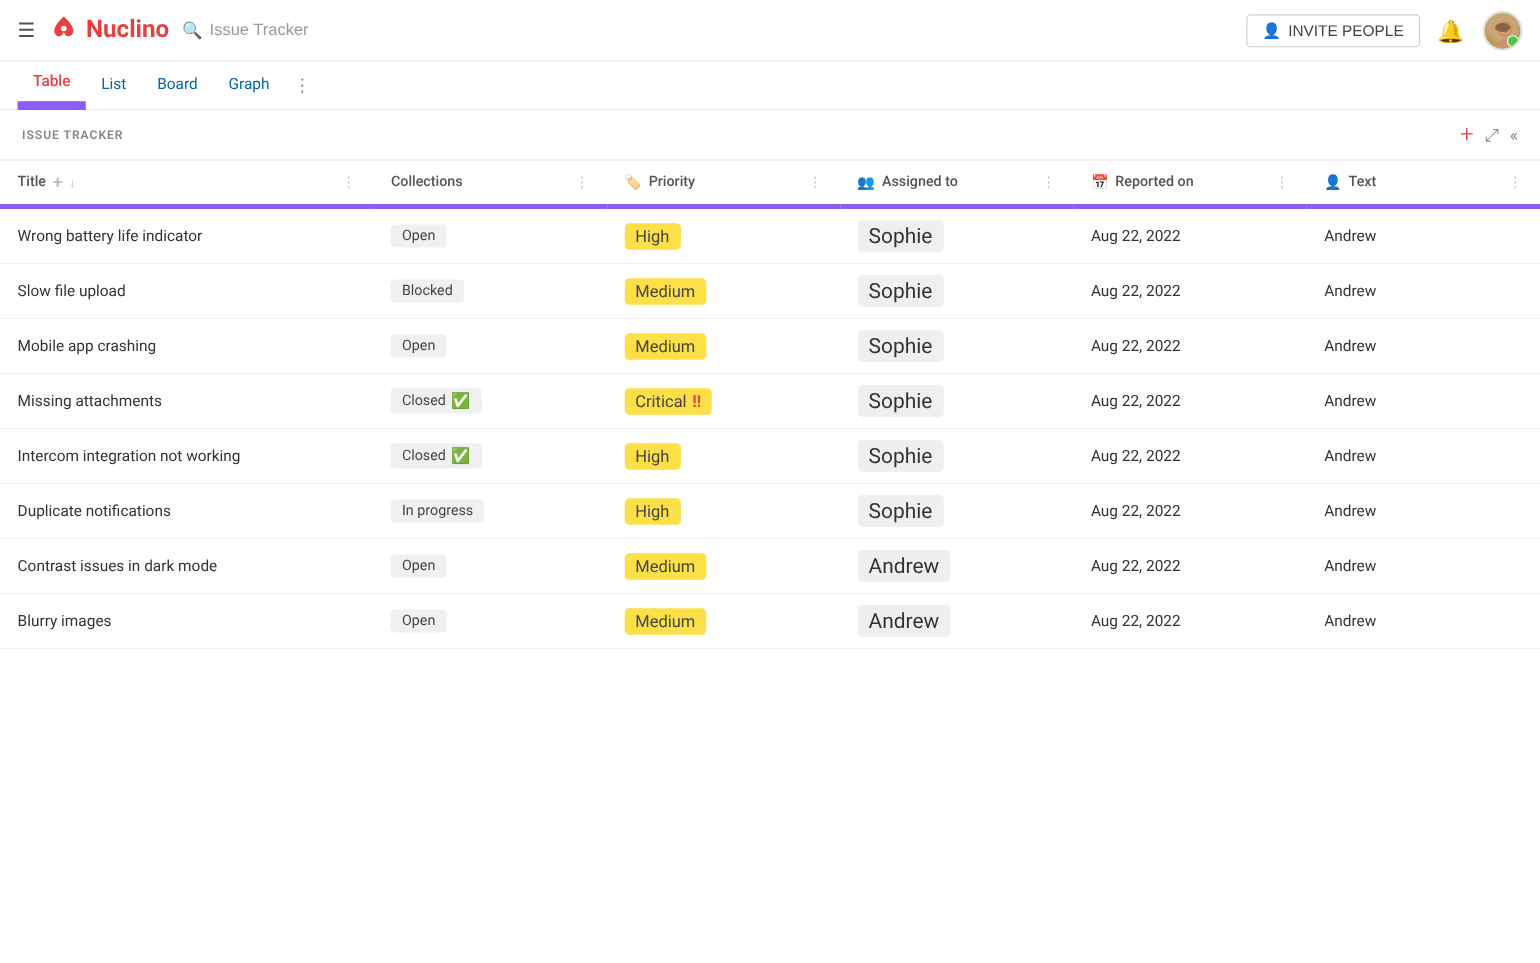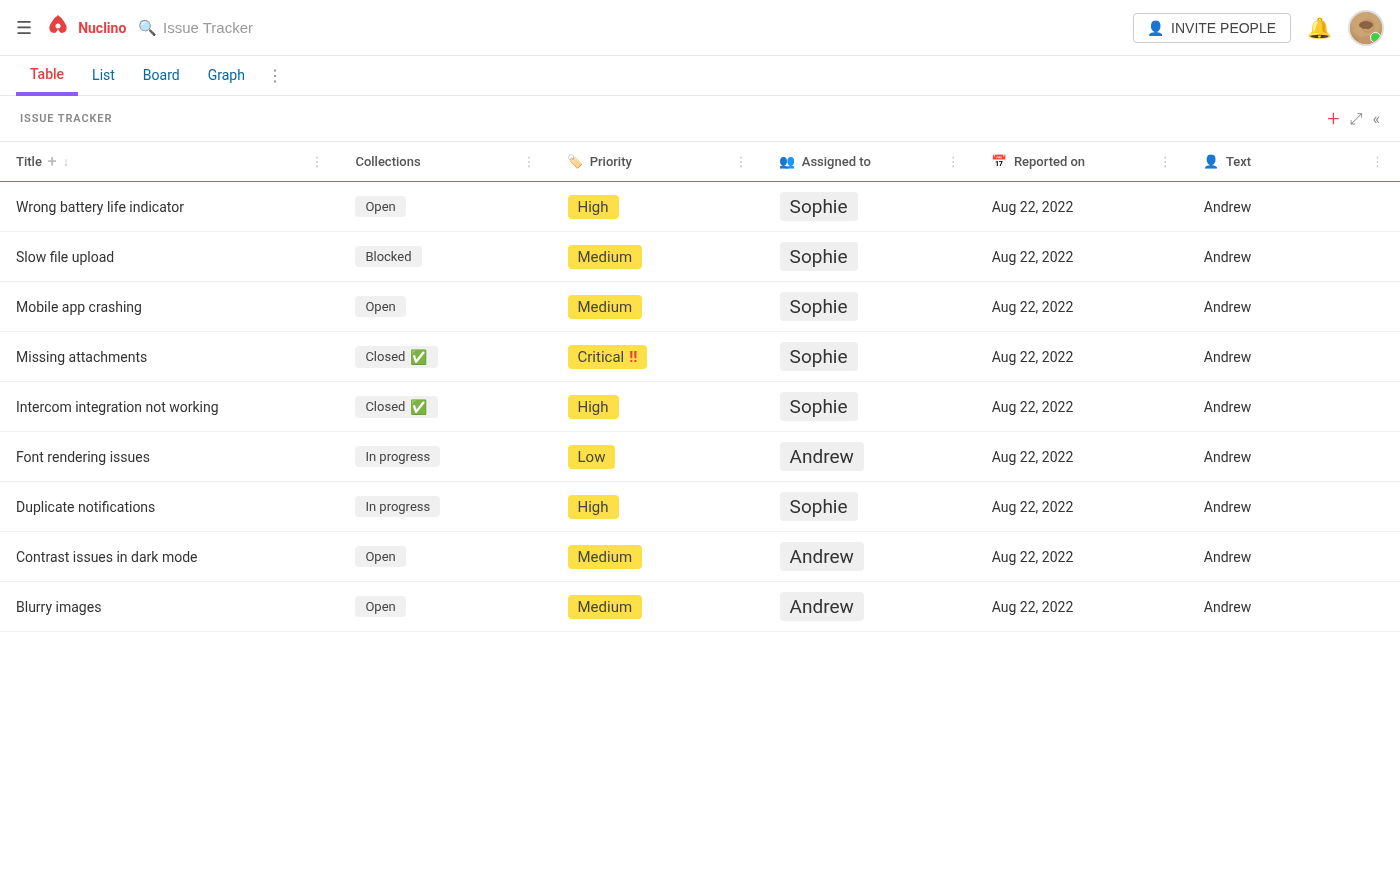--- a/index.html
+++ b/index.html
@@ -6,21 +6,21 @@
     body { font-family: -apple-system, BlinkMacSystemFont, 'Segoe UI', Roboto, sans-serif; background: #fff; color: #333; font-size: 14px; }
 
     
     .topnav {
       display: flex; align-items: center; padding: 0 16px; height: 56px;
       border-bottom: 1px solid #e8e8e8; gap: 12px;
     }
     .topnav-hamburger { cursor: pointer; color: #555; font-size: 18px; }
     .topnav-logo { display: flex; align-items: center; gap: 6px; text-decoration: none; }
     .logo-icon { color: #e84040; font-size: 22px; }
-    .logo-text { color: #e84040; font-weight: 700; font-size: 14px; }
+    .logo-text { color: #e84040; font-weight: 700; font-size: 22px; }
     .topnav-search { display: flex; align-items: center; gap: 6px; color: #999; flex: 1; }
     .topnav-search input { border: none; outline: none; font-size: 15px; color: #333; background: transparent; width: 200px; }
     .topnav-search input::placeholder { color: #999; }
     .topnav-right { display: flex; align-items: center; gap: 16px; margin-left: auto; }
     .invite-btn {
       display: flex; align-items: center; gap: 6px;
       border: 1px solid #ccc; border-radius: 4px;
       padding: 6px 14px; cursor: pointer; font-size: 14px; color: #444;
       background: #fff;
     }
@@ -47,40 +47,40 @@
 
     
     .tabbar {
       display: flex; align-items: center; padding: 0 16px;
       border-bottom: 1px solid #e8e8e8; gap: 0;
     }
     .tab {
       padding: 10px 14px; cursor: pointer; color: #0369a1; font-size: 14px;
       border-bottom: 2px solid transparent; margin-bottom: -1px;
     }
-    .tab.active { color: #e84040; border-bottom: 4px solid #8b5cf6; font-weight: 500; }
+    .tab.active { color: #e84040; border-bottom: 8px solid #8b5cf6; font-weight: 500; }
     .tab-more { color: #888; cursor: pointer; padding: 10px 8px; font-size: 16px; }
 
     
     .table-section { padding: 0; }
     .table-header-row {
       display: flex; align-items: center; padding: 10px 20px;
       border-bottom: 1px solid #e8e8e8;
     }
     .table-section-title {
       font-size: 11px; font-weight: 600; color: #888; letter-spacing: 0.08em; text-transform: uppercase;
       flex: 1;
     }
     .table-header-actions { display: flex; gap: 10px; align-items: center; }
     .action-icon { cursor: pointer; color: #e84040; font-size: 18px; font-weight: 300; }
     .action-icon-gray { cursor: pointer; color: #888; font-size: 16px; }
 
     
     .data-table { width: 100%; border-collapse: collapse; }
-    .data-table thead tr { border-bottom: 1px solid #8b5cf6; }
+    .data-table thead tr { border-bottom: 5px solid #8b5cf6; }
     .data-table th {
       padding: 10px 16px; text-align: left; font-weight: 500; color: #555;
       font-size: 13px; white-space: nowrap; background: #fff;
       position: relative;
     }
     .data-table th .col-header { display: flex; align-items: center; gap: 6px; }
     .col-icon { font-size: 13px; color: #666; }
     .col-more { color: #bbb; cursor: pointer; margin-left: auto; }
     .col-add { color: #bbb; cursor: pointer; font-size: 16px; }
     .col-sort { color: #bbb; cursor: pointer; font-size: 12px; }
@@ -264,28 +264,20 @@
   </tr>
         <tr>
     <td class="title-cell">Intercom integration not working</td>
     <td><span class="badge badge-closed">Closed <span class="badge-check">✅</span></span></td>
     <td><span class="priority-badge">High</span></td>
     <td><span class="assigned-badge">Sophie</span></td>
     <td>Aug 22, 2022</td>
     <td>Andrew</td>
   </tr>
         <tr>
-    <td class="title-cell">Font rendering issues</td>
-    <td><span class="badge badge-inprogress">In progress</span></td>
-    <td><span class="priority-badge">Low</span></td>
-    <td><span class="assigned-badge">Andrew</span></td>
-    <td>Aug 22, 2022</td>
-    <td>Andrew</td>
-  </tr>
-        <tr>
     <td class="title-cell">Duplicate notifications</td>
     <td><span class="badge badge-inprogress">In progress</span></td>
     <td><span class="priority-badge">High</span></td>
     <td><span class="assigned-badge">Sophie</span></td>
     <td>Aug 22, 2022</td>
     <td>Andrew</td>
   </tr>
         <tr>
     <td class="title-cell">Contrast issues in dark mode</td>
     <td><span class="badge badge-open">Open</span></td>

